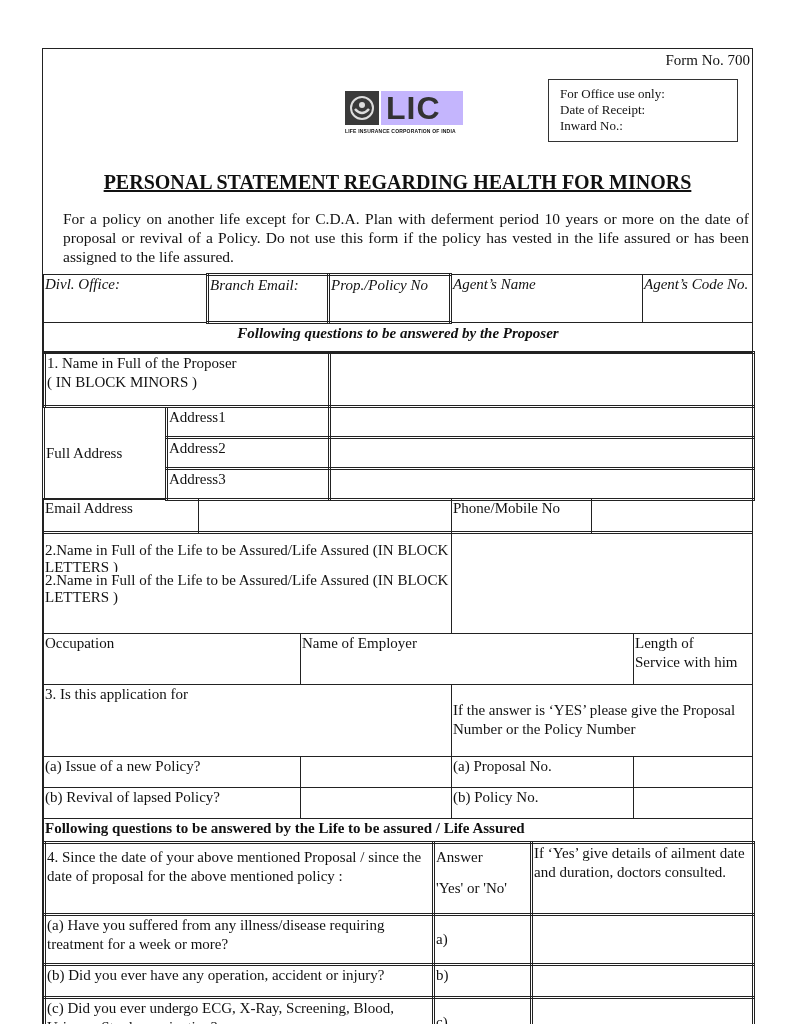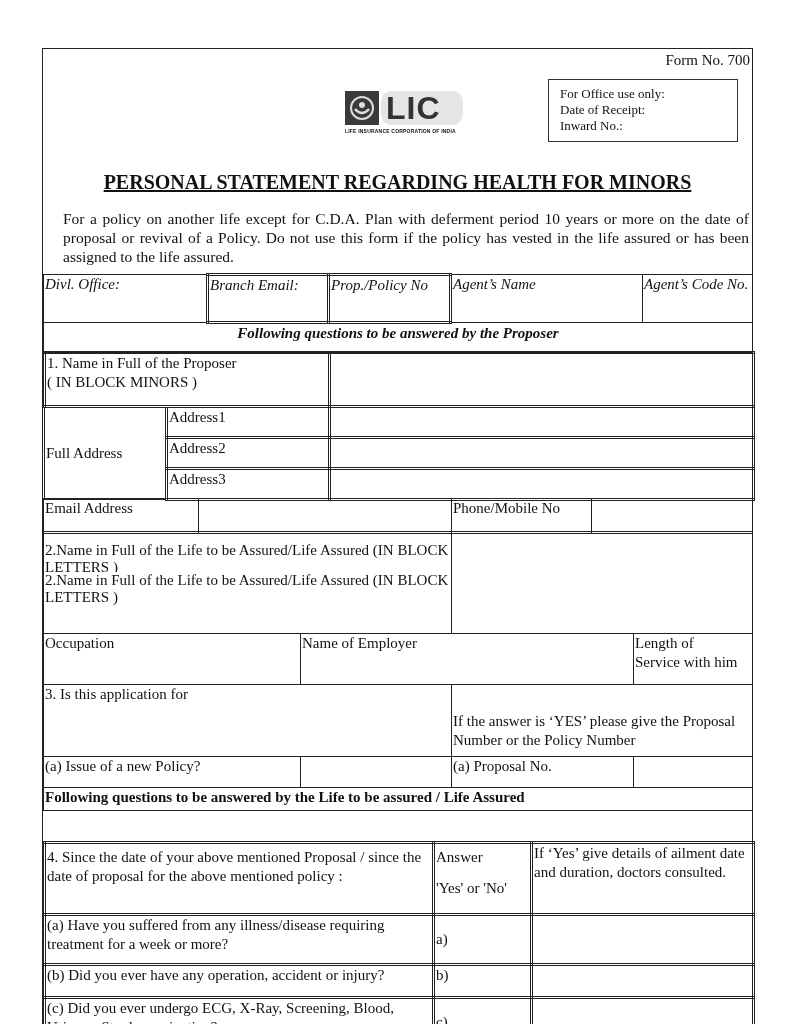--- a/index.html
+++ b/index.html
@@ -7,23 +7,23 @@
          font-family:"Liberation Serif", "DejaVu Serif", serif; color:#111; }
   .page { position:absolute; left:42px; top:48px; width:709px; height:1000px;
           border-left:1.5px solid #222; border-right:1.5px solid #222; border-top:1.5px solid #222; }
   .abs { position:absolute; }
   .formno { right:2px; top:3px; font-size:15px; }
   .officebox { left:505px; top:30px; width:190px; height:63px; border:1.5px solid #333;
                font-size:13px; line-height:16px; padding:6px 0 0 11px; box-sizing:border-box; }
   .logo { left:302px; top:42px; width:120px; height:50px; }
   .logo .emblem { position:absolute; left:0; top:0; width:34px; height:34px; background:#3a3a3a; }
   .logo .emblem svg { position:absolute; left:4px; top:4px; }
-  .logo .lic { position:absolute; left:36px; top:0; width:82px; height:34px; background:#e5e5e5;
+  .logo .lic { position:absolute; left:36px; top:0; width:82px; height:34px; background:#c4b5fd;
                font-family:"Liberation Sans", sans-serif; font-weight:bold; font-size:32px;
-               line-height:34px; color:#333; letter-spacing:1px; padding-left:5px; box-sizing:border-box;border-radius:11px; }
+               line-height:34px; color:#333; letter-spacing:1px; padding-left:5px; box-sizing:border-box; }
   .logo .tag { position:absolute; left:0; top:37px; width:118px; font-family:"Liberation Sans", sans-serif;
                font-size:5px; font-weight:bold; letter-spacing:0.2px; color:#111; white-space:nowrap; }
   .title { left:0; width:709px; top:122px; text-align:center; font-size:20px; font-weight:bold;
            text-decoration:underline; }
   .intro { left:20px; top:160px; width:686px; font-size:15.5px; line-height:19px; text-align:justify; }
 
   table { border-collapse:collapse; position:absolute; left:0; width:709px; table-layout:fixed; }
   td { border:1.5px solid #222; font-size:15px; line-height:19px; vertical-align:top;
        padding:0 1px; box-sizing:border-box; }
   td.dbl { border-width:3px; border-style:double; }
@@ -165,26 +165,32 @@
   <table style="top:635px;">
     <colgroup>
         <col style="width:257px">
         <col style="width:151px">
         <col style="width:182px">
         <col style="width:119px">
       </colgroup>
     <tbody>
         <tr style="height:72px">
       <td colspan="2">3. Is this application for</td>
-      <td colspan="2" style="padding-top:27px;">If the answer is ‘YES’ please give the Proposal Number or the Policy Number</td>
+      <td colspan="2" style="padding-top:16px;">If the answer is ‘YES’ please give the Proposal Number or the Policy Number</td>
     </tr>
     <tr style="height:31px">
       <td>(a) Issue of a new Policy?</td>
       <td></td>
       <td>(a) Proposal No.</td>
+      <td></td>
+    </tr>
+    <tr style="height:31px">
+      <td>(b) Revival of lapsed Policy?</td>
+      <td></td>
+      <td>(b) Policy No.</td>
       <td></td>
     </tr>
     <tr style="height:23px">
       <td colspan="4" class="bold">Following questions to be answered by the Life to be assured / Life Assured</td>
     </tr>
   </tbody>
     </table>
 
   <table style="top:792px;">
     <colgroup>

